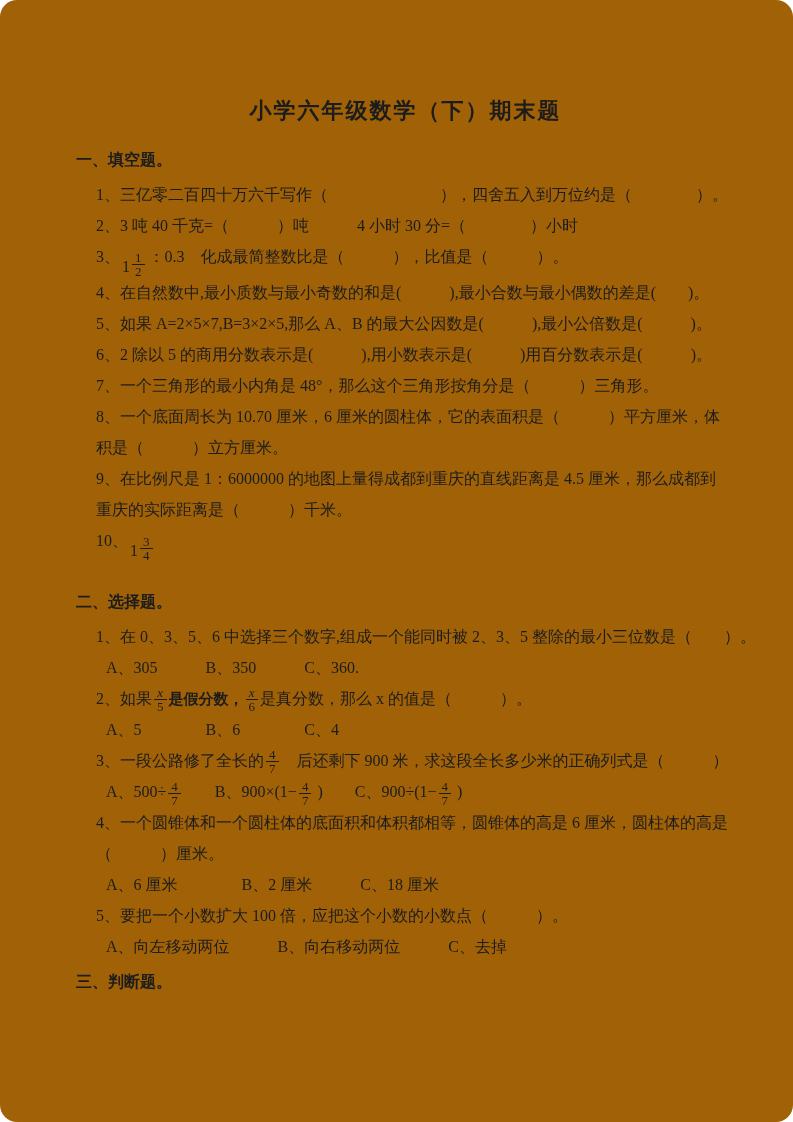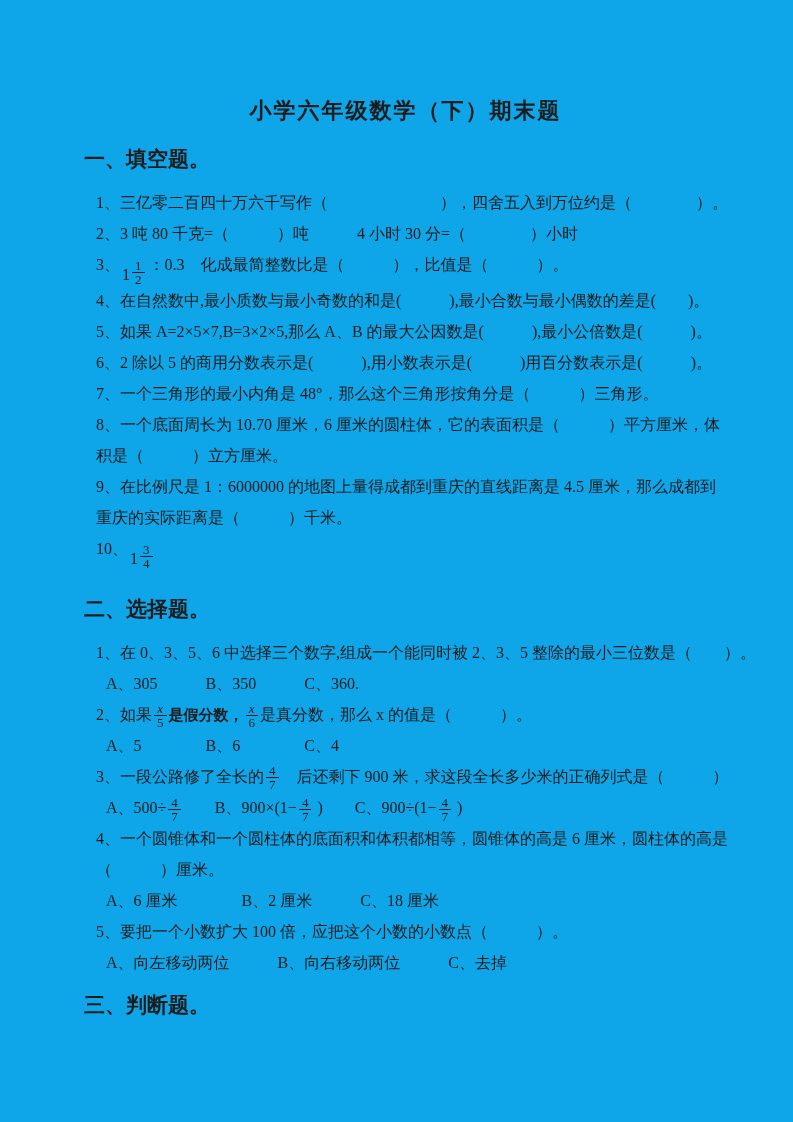--- a/index.html
+++ b/index.html
@@ -6,35 +6,36 @@
   body {
     width:793px; height:1122px; overflow:hidden;
     font-family:"Liberation Serif","DejaVu Serif",serif;
     color:#1c1c1c;
   }
   .page {
     box-sizing:border-box;
     width:793px; height:1122px;
     padding:96px 54px 0 72px;
     overflow:hidden;
-    background:#0ea5e9;
+    background:#a16207;
+    border-radius:17px;
   }
   .title {
     text-align:center;
     font-size:22px;
     font-weight:bold;
     letter-spacing:2px;
     line-height:30px;
     margin:0 0 18px 0;
   }
   .sec-heading {
-    font-size:21px;
+    font-size:16px;
     font-weight:bold;
     line-height:31px;
-    margin:12px;
+    margin:4px;
     white-space:nowrap;
   }
   .section.gap-top { margin-top:25px; }
   .line {
     font-size:16px;
     line-height:31px;
     white-space:nowrap;
   }
   .line.q    { padding-left:24px; }
   .line.cont { padding-left:24px; }
@@ -73,21 +74,21 @@
 </head>
 <body>
 
 <div class="page">
   <h1 class="title">小学六年级数学（下）期末题</h1>
 
   <div class="section">
     <div class="sec-heading">一、填空题。</div>
     <div>
         <div class="line q"><span>1、三亿零二百四十万六千写作（　　　　　　　），四舍五入到万位约是（　　　　）。</span></div>
-        <div class="line q"><span>2、3 吨 80 千克=（　　　）吨　　　4 小时 30 分=（　　　　）小时</span></div>
+        <div class="line q"><span>2、3 吨 40 千克=（　　　）吨　　　4 小时 30 分=（　　　　）小时</span></div>
         <div class="line q"><span>3、</span><span class="mixed">
             <span class="w">1</span>
             <span class="frac">
               <span class="nu">1</span>
               <span class="de">2</span>
             </span>
           </span><span>：0.3　化成最简整数比是（　　　），比值是（　　　）。</span></div>
         <div class="line q"><span>4、在自然数中,最小质数与最小奇数的和是(　　　),最小合数与最小偶数的差是(　　)。</span></div>
         <div class="line q"><span>5、如果 A=2×5×7,B=3×2×5,那么 A、B 的最大公因数是(　　　),最小公倍数是(　　　)。</span></div>
         <div class="line q"><span>6、2 除以 5 的商用分数表示是(　　　),用小数表示是(　　　)用百分数表示是(　　　)。</span></div>

